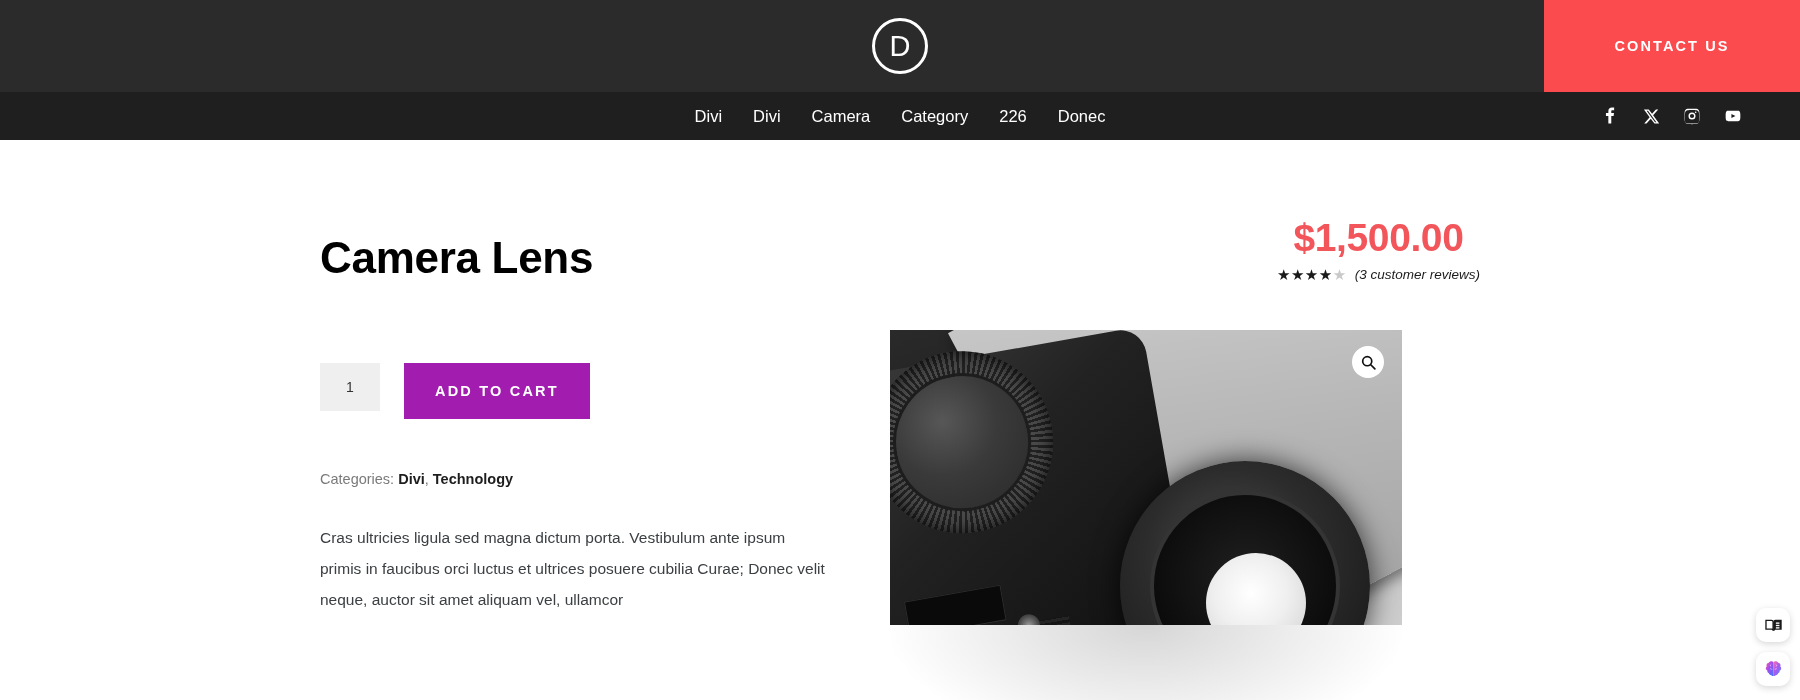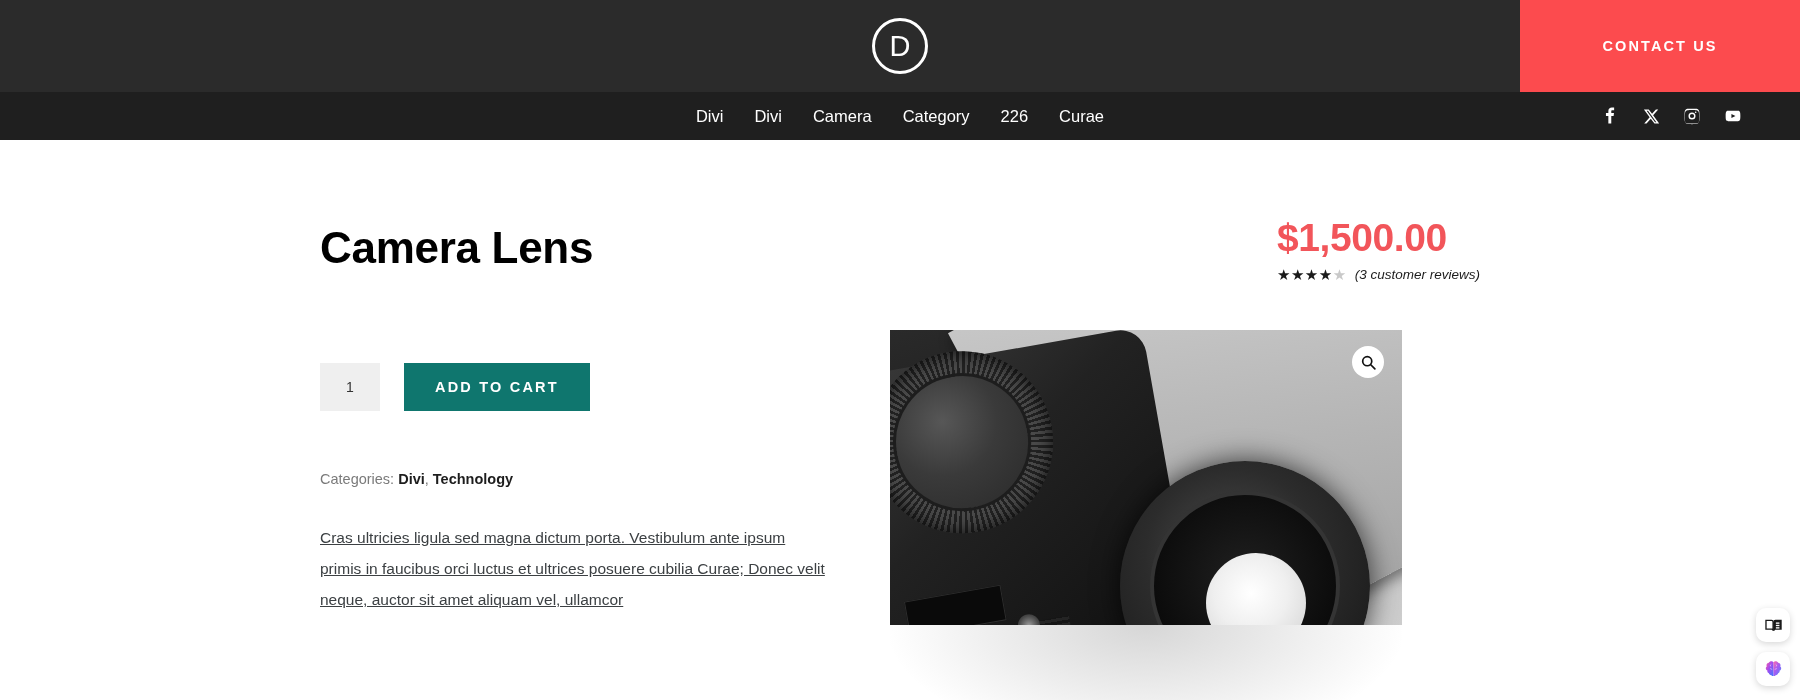--- a/index.html
+++ b/index.html
@@ -31,21 +31,21 @@
     color: #ffffff;
     font-size: 29px;
     font-weight: 400;
     line-height: 1;
     letter-spacing: 0;
     font-family: "Liberation Sans", sans-serif;
   }
   .contact-btn {
     position: absolute;
     top: 0; right: 0;
-    width: 280px; height: 92px;
+    width: 256px; height: 92px;
     background: #fc4b4e;
     color: #ffffff;
     display: flex; align-items: center; justify-content: center;
     font-size: 14.5px;
     font-weight: 700;
     letter-spacing: 2.1px;
     cursor: pointer;
     border: none;
     font-family: "Liberation Sans", sans-serif;
   }
@@ -108,25 +108,25 @@
     align-items: flex-start;
     justify-content: space-between;
     height: 118px;
   }
   .product-title {
     font-size: 44px;
     font-weight: 700;
     color: #000000;
     line-height: 1.1;
     letter-spacing: -0.3px;
-    margin-top: 12px;
+    margin-top: 22px;
     text-align: center;
   }
   .price-block {
-    text-align: left;
+    text-align: center;
     padding-top: 4px;
   }
   .price {
     font-size: 39px;
     font-weight: 700;
     color: #f2555a;
     line-height: 1.12;
     letter-spacing: -0.4px;
   }
   .rating-row {
@@ -165,23 +165,23 @@
     width: 60px; height: 48px;
     background: #efefef;
     border: none;
     text-align: center;
     font-size: 14px;
     color: #333333;
     font-family: "Liberation Sans", sans-serif;
     outline: none;
   }
   .add-cart-btn {
-    height: 48px;
+    height: 56px;
     padding: 0 31px;
-    background: #0f766e;
+    background: #a21caf;
     color: #ffffff;
     border: none;
     font-size: 14.5px;
     font-weight: 700;
     letter-spacing: 2.2px;
     cursor: pointer;
     font-family: "Liberation Sans", sans-serif;
   }
 
   .categories {
@@ -194,21 +194,20 @@
     font-weight: 700;
     text-decoration: none;
     cursor: pointer;
   }
   .desc {
     margin-top: 35px;
     font-size: 15.5px;
     line-height: 2.0;
     color: #3c4043;
     max-width: 508px;
-    text-decoration: underline;
   }
 
   
   .img-frame {
     position: relative;
     width: 512px;
     height: 295px;
     overflow: hidden;
     background: #6d6d6d;
   }
@@ -344,21 +343,21 @@
   <button class="contact-btn">CONTACT US</button>
 </header>
 
 <nav class="navbar">
   <ul class="nav-list">
     <li class="nav-item">Divi</li>
     <li class="nav-item">Divi</li>
     <li class="nav-item">Camera</li>
     <li class="nav-item">Category</li>
     <li class="nav-item">226</li>
-    <li class="nav-item">Curae</li>
+    <li class="nav-item">Donec</li>
   </ul>
 
   <div class="socials">
     <span class="social-ico">
       <svg width="18" height="18" viewBox="0 0 24 24">
           <path d="M15.1 4.3h2.4V.8C17 .7 15.8.6 14.5.6c-2.8 0-4.7 1.7-4.7 4.9v2.6H6.6v3.9h3.2v10h3.9v-10h3.1l.5-3.9h-3.6V5.9c0-1.1.3-1.6 1.4-1.6z"></path>
         </svg>
     </span>
     <span class="social-ico">
       <svg width="17" height="17" viewBox="0 0 24 24">

